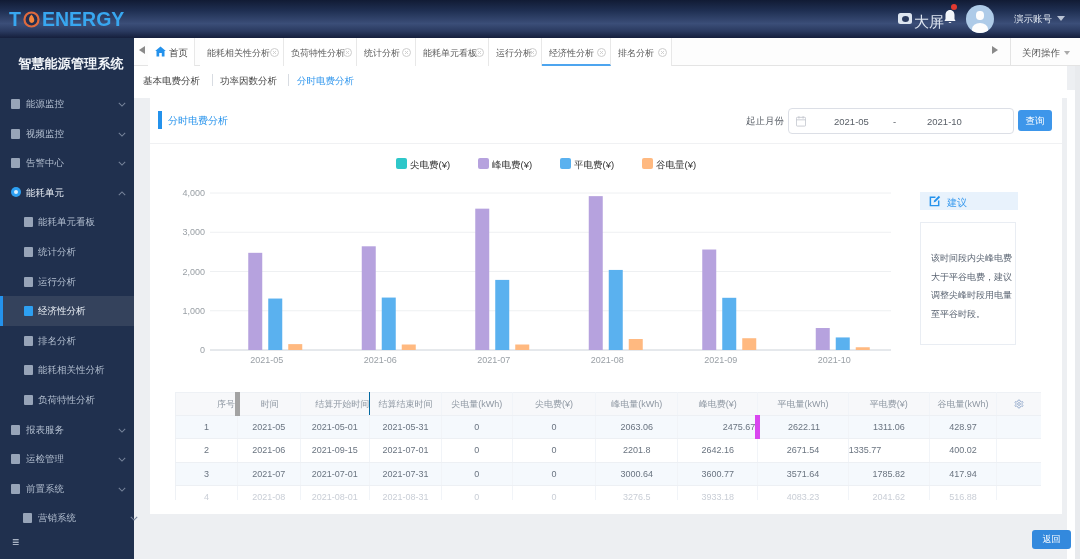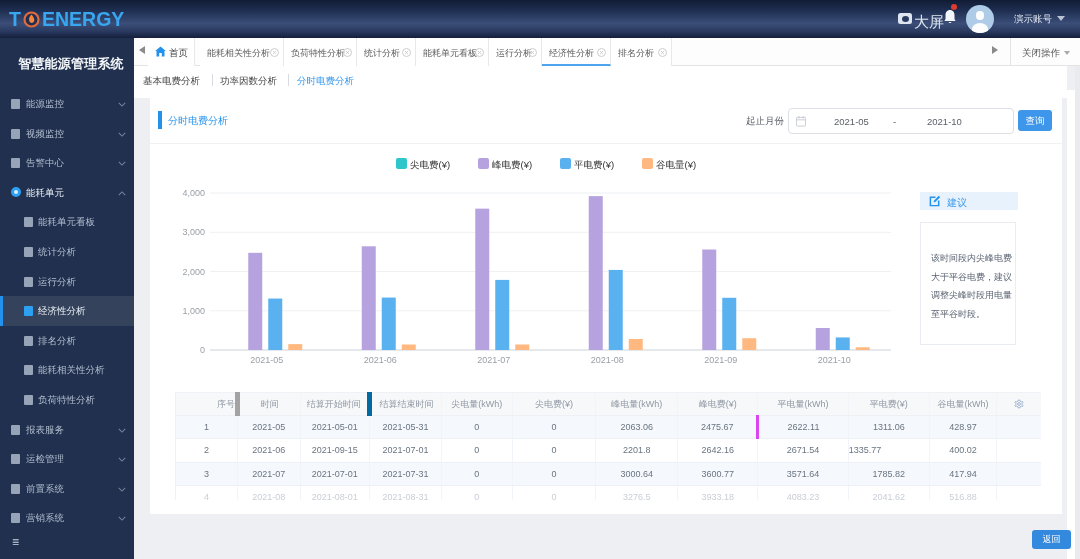--- a/index.html
+++ b/index.html
@@ -112,21 +112,21 @@
             <path d="M1 1 L5 5 L9 1" fill="none" stroke="#76839a" stroke-width="1.3"></path>
           </svg>
         </div>
         <div class="abs" style="left:0;top:384.8px;width:134px;height:29.6px;">
           <div class="abs" style="left:11px;top:10px;width:9px;height:10px;background:#97a4b8;border-radius:1px;"></div>
           <div class="abs" style="left:26px;top:9px;font-size:9.5px;color:#b3bfd0;white-space:nowrap;font-family:Liberation Mono, monospace;">前置系统</div>
           <svg class="abs" style="left:118px;top:13px;" width="8" height="5" viewBox="0 0 10 6">
             <path d="M1 1 L5 5 L9 1" fill="none" stroke="#76839a" stroke-width="1.3"></path>
           </svg>
         </div>
-        <div class="abs" style="left:0;top:414.40000000000003px;width:149px;height:29.6px;">
+        <div class="abs" style="left:12px;top:414.40000000000003px;width:149px;height:29.6px;">
           <div class="abs" style="left:11px;top:10px;width:9px;height:10px;background:#97a4b8;border-radius:1px;"></div>
           <div class="abs" style="left:26px;top:9px;font-size:9.5px;color:#b3bfd0;white-space:nowrap;">营销系统</div>
           <svg class="abs" style="left:118px;top:13px;" width="8" height="5" viewBox="0 0 10 6">
             <path d="M1 1 L5 5 L9 1" fill="none" stroke="#76839a" stroke-width="1.3"></path>
           </svg>
         </div>
       </div>
   <div class="abs" style="left:12px;top:497px;color:#cfd8e4;font-size:12px;">≡</div>
 </div>
 
@@ -294,21 +294,21 @@
             <col style="width:80.1px">
             <col style="width:90.4px">
             <col style="width:81.4px">
             <col style="width:66.7px">
             <col style="width:45.2px">
           </colgroup>
           <tbody>
             <tr style="height:23px;background:#f7f8fa;">
               <td style="text-align:right;color:#8f98a3;border-bottom:1px solid #edf0f4;border-right:5px solid #a3a3a3;">序号</td>
               <td style="text-align:center;color:#8f98a3;border-bottom:1px solid #edf0f4;border-right:1px solid #f1f4f8;">时间</td>
-              <td style="text-align:center;color:#8f98a3;border-bottom:1px solid #edf0f4;border-right:5px solid #0369a1;font-family:Liberation Serif, serif;">结算开始时间</td>
+              <td style="text-align:right;color:#8f98a3;border-bottom:1px solid #edf0f4;border-right:1px solid #0369a1;font-family:Liberation Serif, serif;">结算开始时间</td>
               <td style="text-align:center;color:#8f98a3;border-bottom:1px solid #edf0f4;border-right:1px solid #f1f4f8;">结算结束时间</td>
               <td style="text-align:center;color:#8f98a3;border-bottom:1px solid #edf0f4;border-right:1px solid #f1f4f8;">尖电量(kWh)</td>
               <td style="text-align:center;color:#8f98a3;border-bottom:1px solid #edf0f4;border-right:1px solid #f1f4f8;">尖电费(¥)</td>
               <td style="text-align:center;color:#8f98a3;border-bottom:1px solid #edf0f4;border-right:1px solid #f1f4f8;">峰电量(kWh)</td>
               <td style="text-align:center;color:#8f98a3;border-bottom:1px solid #edf0f4;border-right:1px solid #f1f4f8;">峰电费(¥)</td>
               <td style="text-align:center;color:#8f98a3;border-bottom:1px solid #edf0f4;border-right:1px solid #f1f4f8;">平电量(kWh)</td>
               <td style="text-align:center;color:#8f98a3;border-bottom:1px solid #edf0f4;border-right:1px solid #f1f4f8;">平电费(¥)</td>
               <td style="text-align:center;color:#8f98a3;border-bottom:1px solid #edf0f4;border-right:1px solid #f1f4f8;">谷电量(kWh)</td>
               <td style="text-align:center;color:#8f98a3;border-bottom:1px solid #edf0f4;border-right:1px solid #f1f4f8;"><svg width="10" height="10" viewBox="0 0 11 11" style="vertical-align:middle">
                   <path d="M5.5 1.2 L6.4 1.2 L6.8 2.5 L8.1 3.2 L9.4 2.8 L9.9 3.7 L9 4.7 L9 6.3 L9.9 7.3 L9.4 8.2 L8.1 7.8 L6.8 8.5 L6.4 9.8 L4.6 9.8 L4.2 8.5 L2.9 7.8 L1.6 8.2 L1.1 7.3 L2 6.3 L2 4.7 L1.1 3.7 L1.6 2.8 L2.9 3.2 L4.2 2.5 L4.6 1.2 Z" fill="none" stroke="#94aacb" stroke-width="1"></path>
@@ -316,21 +316,21 @@
                 </svg></td>
             </tr>
             <tr style="height:23.3px;background:#f5f9fd;color:#6a7480;">
               <td style="text-align:center;border-bottom:1px solid #edf0f4;border-right:1px solid #f1f4f8;">1</td>
               <td style="text-align:center;border-bottom:1px solid #edf0f4;border-right:1px solid #f1f4f8;">2021-05</td>
               <td style="text-align:center;border-bottom:1px solid #edf0f4;border-right:1px solid #f1f4f8;">2021-05-01</td>
               <td style="text-align:center;border-bottom:1px solid #edf0f4;border-right:1px solid #f1f4f8;">2021-05-31</td>
               <td style="text-align:center;border-bottom:1px solid #edf0f4;border-right:1px solid #f1f4f8;">0</td>
               <td style="text-align:center;border-bottom:1px solid #edf0f4;border-right:1px solid #f1f4f8;">0</td>
               <td style="text-align:center;border-bottom:1px solid #edf0f4;border-right:1px solid #f1f4f8;">2063.06</td>
-              <td style="text-align:center;border-bottom:1px solid #edf0f4;border-right:3px solid #d946ef;">2475.67</td>
+              <td style="text-align:right;border-bottom:1px solid #edf0f4;border-right:5px solid #d946ef;">2475.67</td>
               <td style="text-align:center;border-bottom:1px solid #edf0f4;border-right:1px solid #f1f4f8;">2622.11</td>
               <td style="text-align:center;border-bottom:1px solid #edf0f4;border-right:1px solid #f1f4f8;">1311.06</td>
               <td style="text-align:center;border-bottom:1px solid #edf0f4;border-right:1px solid #f1f4f8;">428.97</td>
               <td style="text-align:center;border-bottom:1px solid #edf0f4;border-right:1px solid #f1f4f8;"></td>
             </tr>
             <tr style="height:23.3px;background:#fff;color:#6a7480;">
               <td style="text-align:center;border-bottom:1px solid #edf0f4;border-right:1px solid #f1f4f8;">2</td>
               <td style="text-align:center;border-bottom:1px solid #edf0f4;border-right:1px solid #f1f4f8;">2021-06</td>
               <td style="text-align:center;border-bottom:1px solid #edf0f4;border-right:1px solid #f1f4f8;">2021-09-15</td>
               <td style="text-align:center;border-bottom:1px solid #edf0f4;border-right:1px solid #f1f4f8;">2021-07-01</td>

